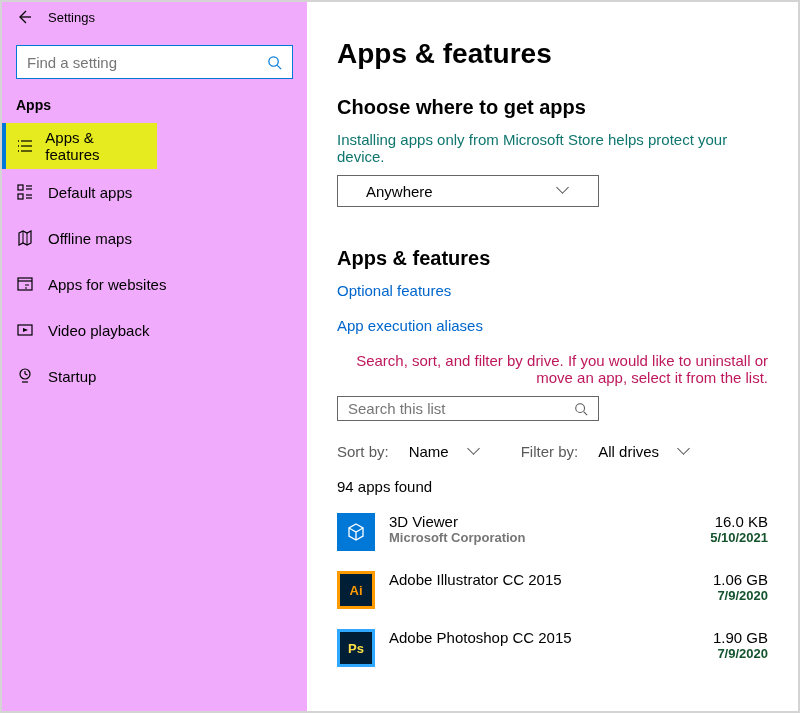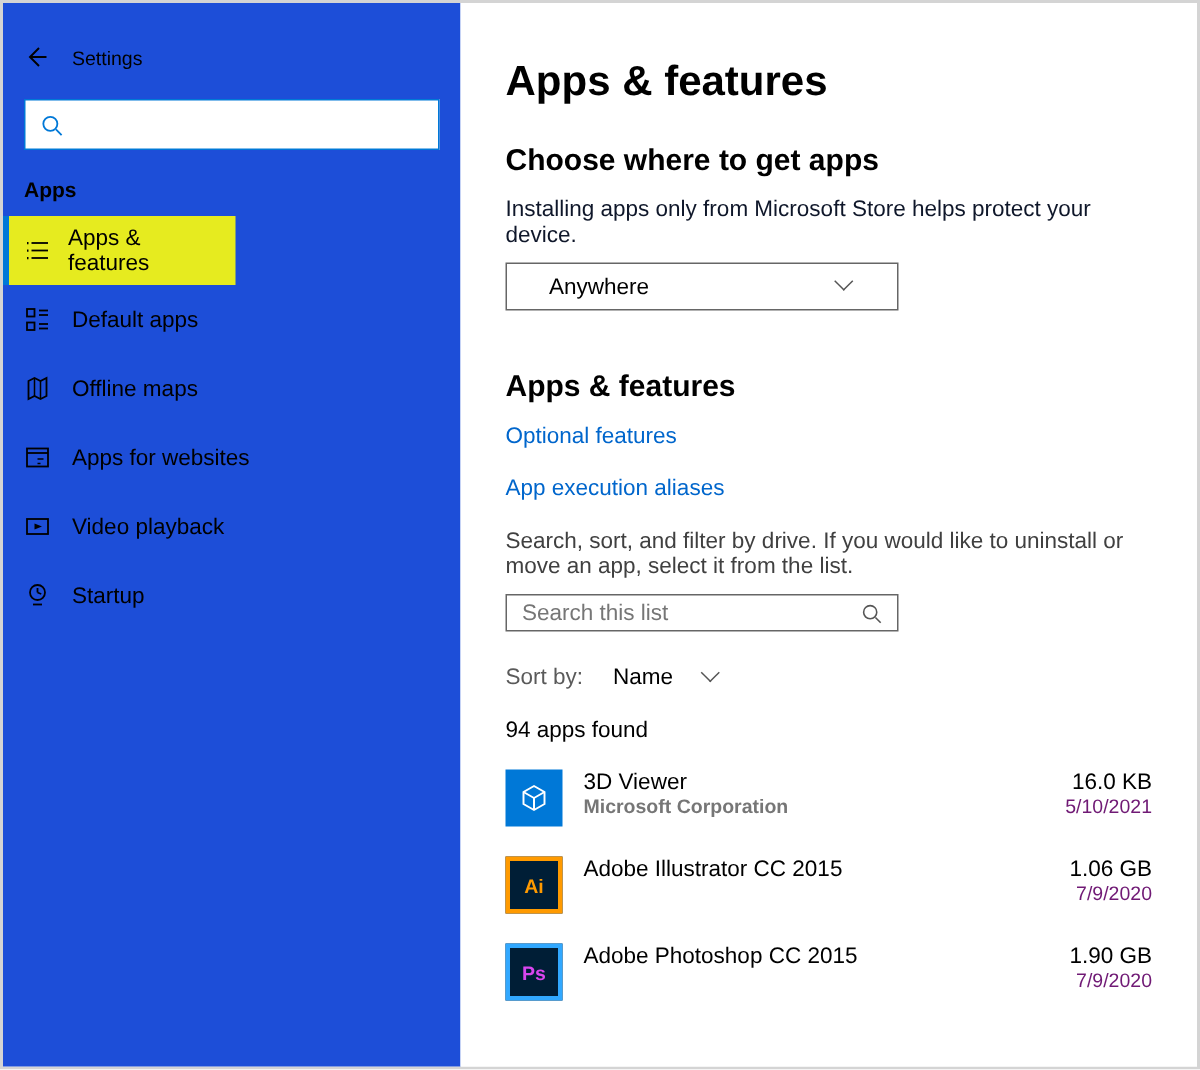--- a/index.html
+++ b/index.html
@@ -14,22 +14,22 @@
       position: relative;
     }
     .outer-border {
       width: 800px;
       height: 713px;
       border: 2px solid #d4d4d4;
       display: flex;
     }
     .sidebar {
       width: 305px;
-      background: #1d4ed8;
-      padding-top: 22px;
+      background: #f0abfc;
+      padding-top: 1px;
       flex-shrink: 0;
     }
     .sidebar-header {
       display: flex;
       align-items: center;
       padding: 6px 14px 6px 14px;
       font-size: 13px;
     }
     .back-arrow {
       width: 32px;
@@ -100,21 +100,21 @@
       font-weight: 600;
       margin-bottom: 26px;
     }
     .sub-heading {
       font-size: 20px;
       font-weight: 600;
       margin-bottom: 12px;
     }
     .body-text {
       font-size: 15px;
-      color: #0f172a;
+      color: #0f766e;
       margin-bottom: 10px;
     }
     .dropdown {
       width: 262px;
       height: 32px;
       border: 1px solid #666;
       display: flex;
       align-items: center;
       justify-content: space-between;
       padding: 0 28px;
@@ -122,23 +122,24 @@
       margin-bottom: 40px;
     }
     .link {
       color: #0066cc;
       font-size: 15px;
       margin-bottom: 18px;
       display: block;
     }
     .help-text {
       font-size: 15px;
-      color: #404040;
+      color: #be185d;
       margin-top: 6px;
       margin-bottom: 10px;
+      text-align: right;
     }
     .search-list {
       width: 262px;
       height: 25px;
       border: 1px solid #666;
       display: flex;
       align-items: center;
       padding: 0 10px;
       margin-bottom: 22px;
     }
@@ -173,21 +174,21 @@
       align-items: center;
       justify-content: center;
       margin-right: 14px;
       text-align: center;
     }
     .app-info { flex: 1; }
     .app-name { font-size: 15px; }
     .app-publisher { font-size: 13px; color: #767676; font-weight: bold; }
     .app-meta { text-align: right; }
     .app-size { font-size: 15px; text-align: right; }
-    .app-date { font-size: 13px; color: #701a75; }
+    .app-date { font-size: 13px; color: #14532d; font-weight: bold; }
     svg { display: block; }
     .chevron-down {
       width: 12px; height: 12px;
       display: inline-block;
     }
     .chevron-down::before {
       content: "";
       display: block;
       width: 8px; height: 8px;
       border-right: 1.2px solid #555;
@@ -206,20 +207,21 @@
         <svg viewBox="0 0 16 16">
             <path d="M10 2 L4 8 L10 14" stroke="#000" stroke-width="1.3" fill="none"></path>
             <path d="M4 8 H15" stroke="#000" stroke-width="1.3"></path>
           </svg>
       </span>
       <span>Settings</span>
     </div>
 
 
     <div class="search-box">
+      <input type="text" placeholder="Find a setting" style="">
       <span class="search-icon">
         <svg width="15" height="15" viewBox="0 0 16 16">
             <circle cx="7" cy="7" r="5" stroke="#0078d7" stroke-width="1.3" fill="none"></circle>
             <line x1="11" y1="11" x2="15" y2="15" stroke="#0078d7" stroke-width="1.3"></line>
           </svg>
       </span>
     </div>
 
     <div class="section-label">Apps</div>
 
@@ -322,20 +324,25 @@
           </svg>
       </span>
     </div>
 
     <div class="sort-filter-row">
       <span class="control">
         <span class="label">Sort by:</span>
         <span>Name</span>
         <span class="chevron-down"></span>
       </span>
+      <span class="control">
+        <span class="label">Filter by:</span>
+        <span>All drives</span>
+        <span class="chevron-down"></span>
+      </span>
     </div>
 
     <div class="count-text">94 apps found</div>
 
     <div class="app-row">
       <div class="app-icon" style="background:#0078d7;">
         <svg width="22" height="22" viewBox="0 0 22 22">
             <path d="M11 3 L18 7 V15 L11 19 L4 15 V7 Z" stroke="#fff" stroke-width="1.3" fill="none"></path>
             <path d="M4 7 L11 11 L18 7 M11 11 V19" stroke="#fff" stroke-width="1.3" fill="none"></path>
           </svg>
@@ -359,21 +366,21 @@
         <div class="app-publisher"></div>
       </div>
       <div class="app-meta">
         <div class="app-size">1.06 GB</div>
         <div class="app-date">7/9/2020</div>
       </div>
     </div>
 
     <div class="app-row">
       <div class="app-icon" style="background:#001e36; border:3px solid #31a8ff;">
-        <span style="color:#d946ef;font-size:13px;font-weight:600;">Ps</span>
+        <span style="color:#fde047;font-size:13px;font-weight:600;">Ps</span>
       </div>
       <div class="app-info">
         <div class="app-name">Adobe Photoshop CC 2015</div>
         <div class="app-publisher"></div>
       </div>
       <div class="app-meta">
         <div class="app-size">1.90 GB</div>
         <div class="app-date">7/9/2020</div>
       </div>
     </div>

